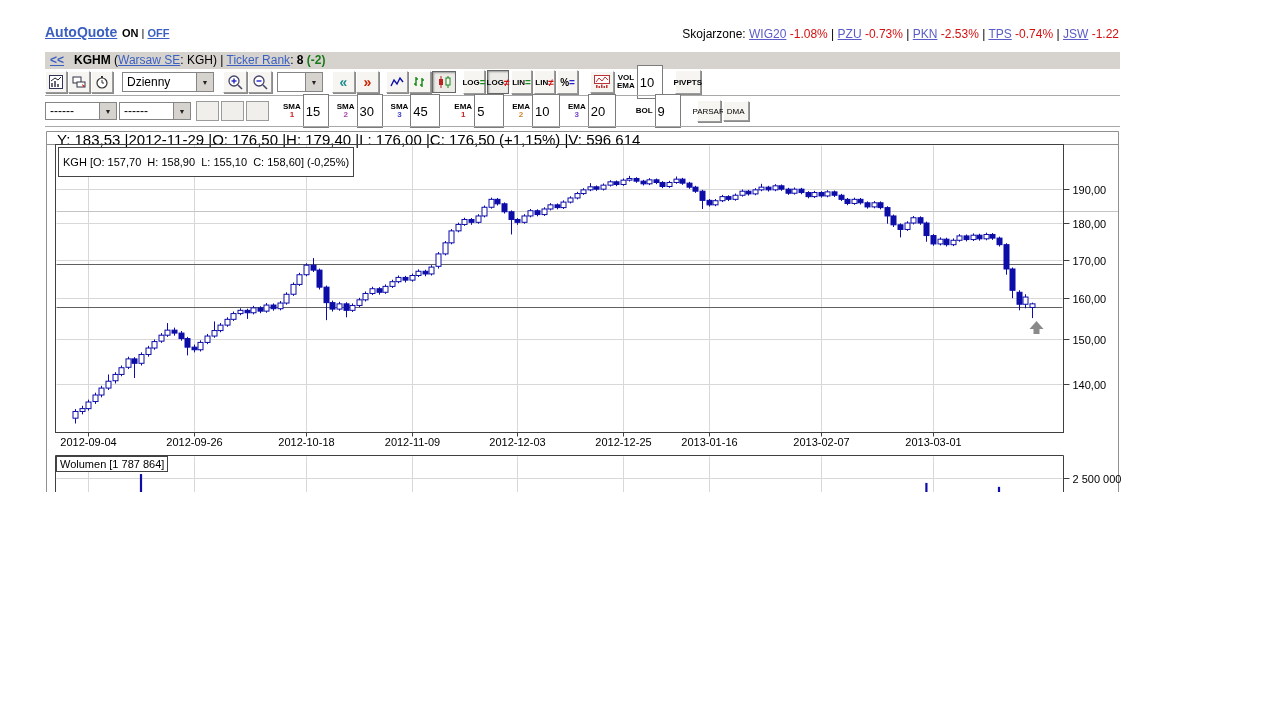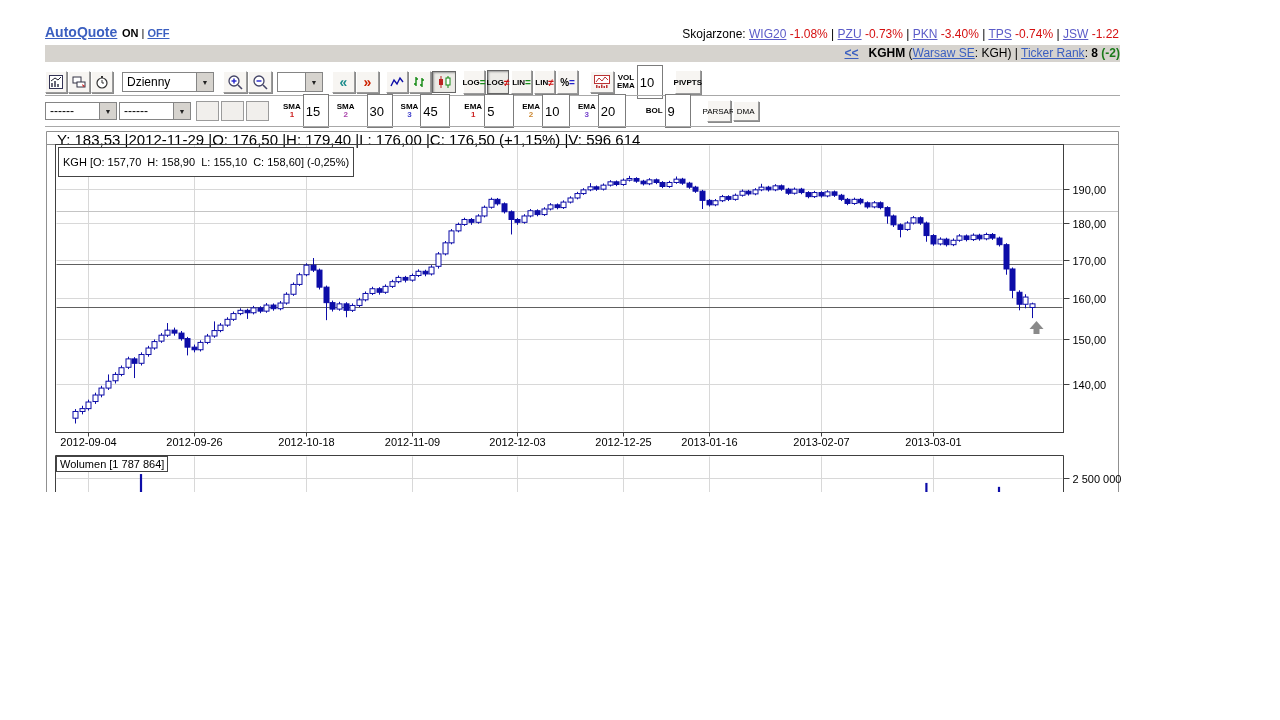--- a/index.html
+++ b/index.html
@@ -7,22 +7,22 @@
         font-family:"Liberation Sans",sans-serif;color:#000;}
   .abs{position:absolute;}
   a,.link{color:#3b5fc0;text-decoration:underline;cursor:pointer;}
   .rel-link{color:#5b5bc8;text-decoration:underline;cursor:pointer;}
   .red{color:#d51010;} .green{color:#1a7a1a;font-weight:bold;}
   .bold{font-weight:bold;}
   
   #brand{left:45px;top:24px;font-size:14px;font-weight:bold;}
   #onoff{left:122px;top:27px;font-size:11px;}
   #related{top:27px;right:161px;font-size:12px;white-space:nowrap;}
-  #tickerbar{left:45px;top:45px;width:1075px;height:17px;background:#d6d3ce;
-             font-size:12px;line-height:17px;padding-left:5px;box-sizing:border-box;white-space:nowrap;text-align:right;}
+  #tickerbar{left:45px;top:52px;width:1075px;height:17px;background:#d6d3ce;
+             font-size:12px;line-height:17px;padding-left:5px;box-sizing:border-box;white-space:nowrap;}
   
   .toolbar{left:45px;display:flex;align-items:center;}
   #toolbar1{top:69px;height:26px;}
   #toolbar2{top:99px;height:24px;}
   .btn{background:#f7f5f2;border:1px solid #9b9b9b;border-top-color:#fff;border-left-color:#fff;
        box-shadow:1px 1px 0 #8a8a8a;display:flex;align-items:center;justify-content:center;
        box-sizing:border-box;height:22px;cursor:pointer;}
   .btn.sel{background:#ecebe7;border:1px solid #666;box-shadow:inset 1px 1px 2px #999;}
   .stack{display:flex;flex-direction:row;align-items:center;line-height:7px;font-size:8px;font-weight:bold;}
   .sym{font-size:10px;font-weight:bold;line-height:9px;}
@@ -58,21 +58,21 @@
   </div>
   <div class="abs" id="related">
     <span>Skojarzone:</span>
     <span class="rel-link">WIG20</span>
     <span class="red">-1.08%</span>
     <span>|</span>
     <span class="rel-link">PZU</span>
     <span class="red">-0.73%</span>
     <span>|</span>
     <span class="rel-link">PKN</span>
-    <span class="red">-3.40%</span>
+    <span class="red">-2.53%</span>
     <span>|</span>
     <span class="rel-link">TPS</span>
     <span class="red">-0.74%</span>
     <span>|</span>
     <span class="rel-link">JSW</span>
     <span class="red">-1.22</span>
   </div>
 
   <div class="abs" id="tickerbar">
     <span class="link bold">&lt;&lt;</span>&nbsp;&nbsp;
@@ -234,21 +234,21 @@
     <div class="blank-box" style="margin-left:2px"></div>
     <div class="plabel" style="margin-left:14px">
       <span>SMA</span>
       <span style="color:#cc2222">1</span>
     </div>
     <input class="tin" style="width: 26px; margin-left: 2px;" value="15">
     <div class="plabel" style="margin-left:8px">
       <span>SMA</span>
       <span style="color:#aa44aa">2</span>
     </div>
-    <input class="tin" style="width: 26px; margin-left: 12px;" value="30">
+    <input class="tin" style="width: 26px; margin-left: 2px;" value="30">
     <div class="plabel" style="margin-left:8px">
       <span>SMA</span>
       <span style="color:#4444cc">3</span>
     </div>
     <input class="tin" style="width: 30px; margin-left: 2px;" value="45">
     <div class="plabel" style="margin-left:14px">
       <span>EMA</span>
       <span style="color:#cc2222">1</span>
     </div>
     <input class="tin" style="width: 30px; margin-left: 2px;" value="5">

